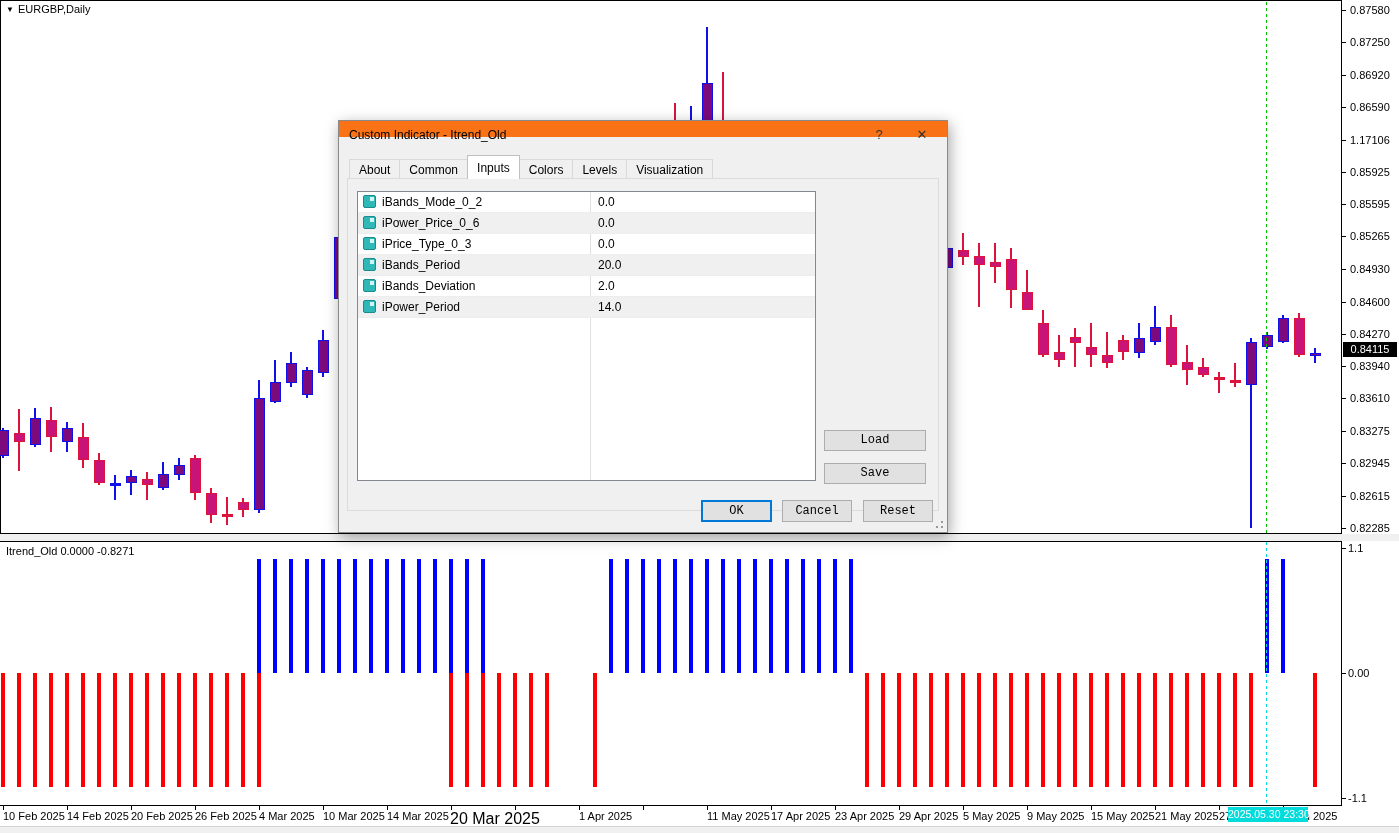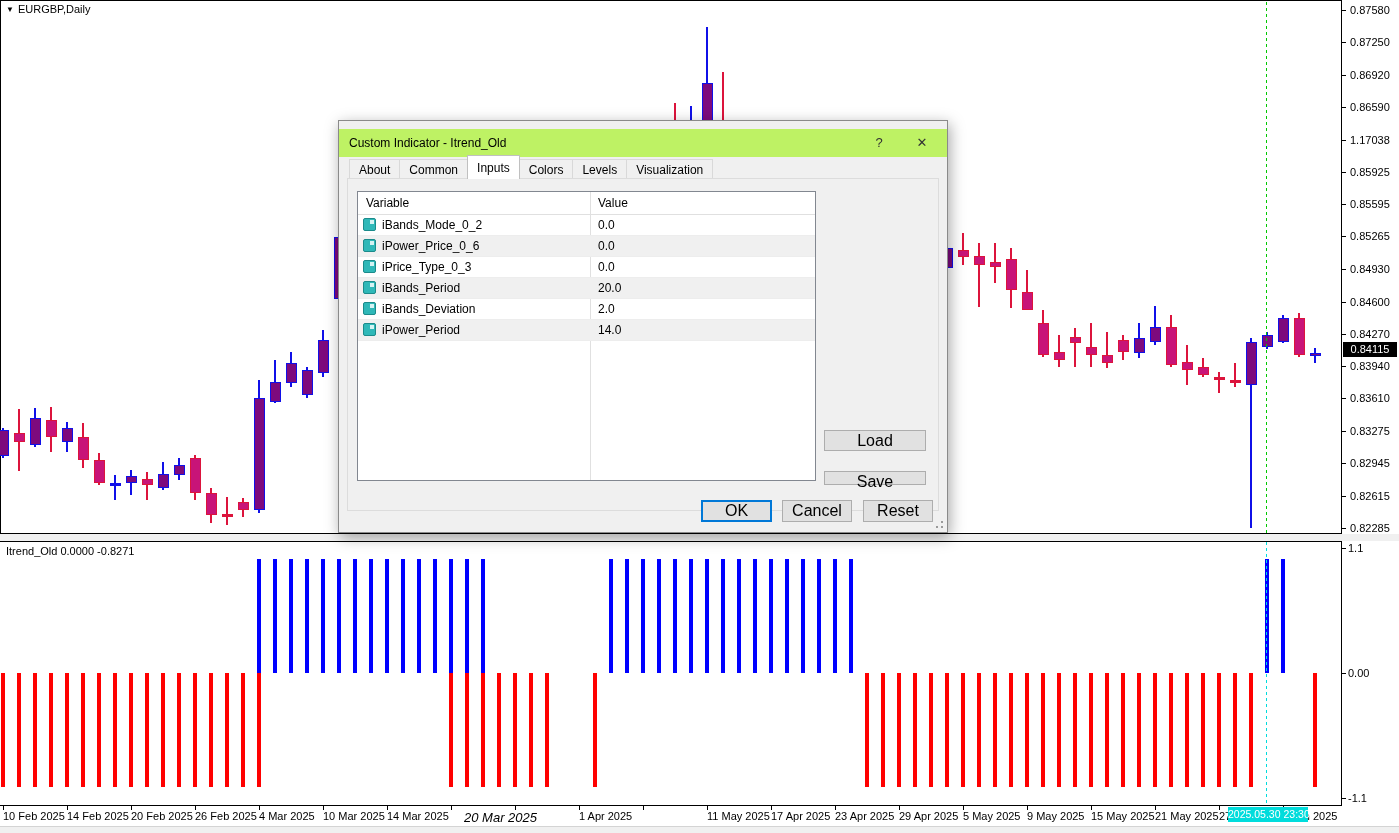--- a/index.html
+++ b/index.html
@@ -22,21 +22,21 @@
     font-size:10.5px;line-height:15px;text-align:center;z-index:6;white-space:nowrap;}
   
   #cross-main{left:1266px;top:2px;width:1px;height:531px;z-index:4;
     background:repeating-linear-gradient(180deg,#00c800 0 3px,transparent 3px 6px);}
   #cross-ind{left:1266px;top:542px;width:1px;height:263px;z-index:4;
     background:repeating-linear-gradient(180deg,#00dcdc 0 3px,transparent 3px 6px);}
   
   #dialog{left:338px;top:120px;width:610px;height:413px;background:#f0f0f0;
     border:1px solid #8a8a8a;box-sizing:border-box;z-index:10;
     box-shadow:2px 4px 14px rgba(0,0,0,.35);font-size:12px;color:#000;}
-  #dlg-titlebar{position:absolute;left:0;top:8px;width:100%;height:28px;background:#bef264;}
+  #dlg-titlebar{position:absolute;left:0;top:0;width:100%;height:16px;background:#f97316;}
   #dlg-title{position:absolute;left:10px;top:7px;font-size:12px;}
   .dlg-sysbtn{position:absolute;top:5px;width:18px;height:18px;text-align:center;
     line-height:18px;font-size:13px;color:#333;cursor:default;}
   #dlg-help{left:531px;}
   #dlg-close{left:574px;}
   #tabs{position:absolute;left:10px;top:36px;height:22px;}
   .tab{display:inline-block;padding:3px 9px 4px 9px;border:1px solid #d9d9d9;border-bottom:none;
     background:#f0f0f0;margin-right:-1px;position:relative;font-size:12px;}
   .tab.sel{background:#fff;padding-top:5px;top:-2px;border-color:#c0c0c0;z-index:2;}
   #tab-panel{position:absolute;left:8px;top:57px;width:592px;height:333px;
@@ -48,23 +48,23 @@
   .vt-col2{position:absolute;left:240px;top:4px;font-size:12px;}
   #vt-divider{position:absolute;left:232px;top:0;width:1px;height:100%;background:#e0e0e0;}
   .vt-row{position:relative;height:20px;border-bottom:1px solid #ededed;}
   .vt-row.alt{background:#f0f0f0;}
   .vt-icon{position:absolute;left:5px;top:3px;width:13px;height:13px;background:#2fb8b8;
     border:1px solid #1b8b8b;border-radius:2px;box-sizing:border-box;}
   .vt-icon:after{content:"";position:absolute;right:1px;top:1px;width:4px;height:4px;background:#d6f3f3;}
   .vt-name{position:absolute;left:24px;top:3px;font-size:12px;}
   .vt-value{position:absolute;left:240px;top:3px;font-size:12px;}
   .btn{position:absolute;background:#e1e1e1;border:1px solid #adadad;box-sizing:border-box;
-    font-size:16px;text-align:center;font-family:Liberation Sans, sans-serif;}
+    font-size:12px;text-align:center;font-family:Liberation Mono, monospace;}
   #btn-load{left:485px;top:309px;width:102px;height:21px;line-height:19px;}
-  #btn-save{left:485px;top:350px;width:102px;height:14px;line-height:19px;}
+  #btn-save{left:485px;top:342px;width:102px;height:21px;line-height:19px;}
   #btn-ok{left:362px;top:379px;width:71px;height:22px;line-height:18px;border:2px solid #0078d7;}
   #btn-cancel{left:443px;top:379px;width:70px;height:22px;line-height:20px;}
   #btn-reset{left:524px;top:379px;width:70px;height:22px;line-height:20px;}
   #grip{position:absolute;right:3px;bottom:3px;width:9px;height:9px;
     background:
       radial-gradient(circle at 7px 2px,#9a9a9a 1px,transparent 1.4px),
       radial-gradient(circle at 7px 7px,#9a9a9a 1px,transparent 1.4px),
       radial-gradient(circle at 2px 7px,#9a9a9a 1px,transparent 1.4px);}
 </style>
 </head>
@@ -275,21 +275,21 @@
 <div id="price-axis" class="abs" style="left:0;top:0;width:1399px;height:833px;">
     <div style="position: absolute; left: 1342px; top: 10px; width: 4px; height: 1px; background: rgb(0, 0, 0);"></div>
     <div style="position: absolute; left: 1350px; top: 3px; font-size: 11px; height: 14px; line-height: 14px; color: rgb(0, 0, 0);">0.87580</div>
     <div style="position: absolute; left: 1342px; top: 42px; width: 4px; height: 1px; background: rgb(0, 0, 0);"></div>
     <div style="position: absolute; left: 1350px; top: 35px; font-size: 11px; height: 14px; line-height: 14px; color: rgb(0, 0, 0);">0.87250</div>
     <div style="position: absolute; left: 1342px; top: 75px; width: 4px; height: 1px; background: rgb(0, 0, 0);"></div>
     <div style="position: absolute; left: 1350px; top: 68px; font-size: 11px; height: 14px; line-height: 14px; color: rgb(0, 0, 0);">0.86920</div>
     <div style="position: absolute; left: 1342px; top: 107px; width: 4px; height: 1px; background: rgb(0, 0, 0);"></div>
     <div style="position: absolute; left: 1350px; top: 100px; font-size: 11px; height: 14px; line-height: 14px; color: rgb(0, 0, 0);">0.86590</div>
     <div style="position: absolute; left: 1342px; top: 140px; width: 4px; height: 1px; background: rgb(0, 0, 0);"></div>
-    <div style="position: absolute; left: 1350px; top: 133px; font-size: 11px; height: 14px; line-height: 14px; color: rgb(0, 0, 0);">1.17038</div>
+    <div style="position: absolute; left: 1350px; top: 133px; font-size: 11px; height: 14px; line-height: 14px; color: rgb(0, 0, 0);">1.17106</div>
     <div style="position: absolute; left: 1342px; top: 172px; width: 4px; height: 1px; background: rgb(0, 0, 0);"></div>
     <div style="position: absolute; left: 1350px; top: 165px; font-size: 11px; height: 14px; line-height: 14px; color: rgb(0, 0, 0);">0.85925</div>
     <div style="position: absolute; left: 1342px; top: 204px; width: 4px; height: 1px; background: rgb(0, 0, 0);"></div>
     <div style="position: absolute; left: 1350px; top: 197px; font-size: 11px; height: 14px; line-height: 14px; color: rgb(0, 0, 0);">0.85595</div>
     <div style="position: absolute; left: 1342px; top: 236px; width: 4px; height: 1px; background: rgb(0, 0, 0);"></div>
     <div style="position: absolute; left: 1350px; top: 229px; font-size: 11px; height: 14px; line-height: 14px; color: rgb(0, 0, 0);">0.85265</div>
     <div style="position: absolute; left: 1342px; top: 269px; width: 4px; height: 1px; background: rgb(0, 0, 0);"></div>
     <div style="position: absolute; left: 1350px; top: 262px; font-size: 11px; height: 14px; line-height: 14px; color: rgb(0, 0, 0);">0.84930</div>
     <div style="position: absolute; left: 1342px; top: 302px; width: 4px; height: 1px; background: rgb(0, 0, 0);"></div>
     <div style="position: absolute; left: 1350px; top: 295px; font-size: 11px; height: 14px; line-height: 14px; color: rgb(0, 0, 0);">0.84600</div>
@@ -323,21 +323,21 @@
     <div style="position: absolute; left: 131px; top: 810px; font-size: 11px; white-space: nowrap; color: rgb(0, 0, 0);">20 Feb 2025</div>
     <div style="position: absolute; left: 195px; top: 806px; width: 1px; height: 4px; background: rgb(0, 0, 0);"></div>
     <div style="position: absolute; left: 195px; top: 810px; font-size: 11px; white-space: nowrap; color: rgb(0, 0, 0);">26 Feb 2025</div>
     <div style="position: absolute; left: 259px; top: 806px; width: 1px; height: 4px; background: rgb(0, 0, 0);"></div>
     <div style="position: absolute; left: 259px; top: 810px; font-size: 11px; white-space: nowrap; color: rgb(0, 0, 0);">4 Mar 2025</div>
     <div style="position: absolute; left: 323px; top: 806px; width: 1px; height: 4px; background: rgb(0, 0, 0);"></div>
     <div style="position: absolute; left: 323px; top: 810px; font-size: 11px; white-space: nowrap; color: rgb(0, 0, 0);">10 Mar 2025</div>
     <div style="position: absolute; left: 387px; top: 806px; width: 1px; height: 4px; background: rgb(0, 0, 0);"></div>
     <div style="position: absolute; left: 387px; top: 810px; font-size: 11px; white-space: nowrap; color: rgb(0, 0, 0);">14 Mar 2025</div>
     <div style="position: absolute; left: 451px; top: 806px; width: 1px; height: 4px; background: rgb(0, 0, 0);"></div>
-    <div style="position: absolute; left: 464px; top: 810px; font-size: 13px; white-space: nowrap; color: rgb(0, 0, 0); font-style: italic;">20 Mar 2025</div>
+    <div style="position: absolute; left: 450px; top: 810px; font-size: 16px; white-space: nowrap; color: rgb(0, 0, 0);">20 Mar 2025</div>
     <div style="position: absolute; left: 515px; top: 806px; width: 1px; height: 4px; background: rgb(0, 0, 0);"></div>
     <div style="position: absolute; left: 515px; top: 838px; font-size: 11px; white-space: nowrap; color: rgb(0, 0, 0);">26 Mar 2025</div>
     <div style="position: absolute; left: 579px; top: 806px; width: 1px; height: 4px; background: rgb(0, 0, 0);"></div>
     <div style="position: absolute; left: 579px; top: 810px; font-size: 11px; white-space: nowrap; color: rgb(0, 0, 0);">1 Apr 2025</div>
     <div style="position: absolute; left: 643px; top: 806px; width: 1px; height: 4px; background: rgb(0, 0, 0);"></div>
     <div style="position: absolute; left: 643px; top: 810px; font-size: 11px; white-space: nowrap; color: rgb(0, 0, 0); margin-top: 47px;">7 Apr 2025</div>
     <div style="position: absolute; left: 707px; top: 806px; width: 1px; height: 4px; background: rgb(0, 0, 0);"></div>
     <div style="position: absolute; left: 707px; top: 810px; font-size: 11px; white-space: nowrap; color: rgb(0, 0, 0);">11 May 2025</div>
     <div style="position: absolute; left: 771px; top: 806px; width: 1px; height: 4px; background: rgb(0, 0, 0);"></div>
     <div style="position: absolute; left: 771px; top: 810px; font-size: 11px; white-space: nowrap; color: rgb(0, 0, 0);">17 Apr 2025</div>
@@ -367,24 +367,20 @@
 <div id="dialog" class="abs">
   <div id="dlg-titlebar">
     <div id="dlg-title">Custom Indicator - Itrend_Old</div>
     <div id="dlg-help" class="dlg-sysbtn">?</div>
     <div id="dlg-close" class="dlg-sysbtn">✕</div>
   </div>
   <div id="tabs"><span class="tab">About</span><span class="tab">Common</span><span class="tab sel">Inputs</span><span class="tab">Colors</span><span class="tab">Levels</span><span class="tab">Visualization</span></div>
   <div id="tab-panel"></div>
   <div id="var-table">
     <div id="vt-divider"></div>
-    <div id="vt-header">
-      <span class="vt-col1">Variable</span>
-      <span class="vt-col2">Value</span>
-    </div>
     <div id="vt-rows">
         <div class="vt-row">
           <span class="vt-icon"></span>
           <span class="vt-name">iBands_Mode_0_2</span>
           <span class="vt-value">0.0</span>
         </div>
         <div class="vt-row alt">
           <span class="vt-icon"></span>
           <span class="vt-name">iPower_Price_0_6</span>
           <span class="vt-value">0.0</span>

